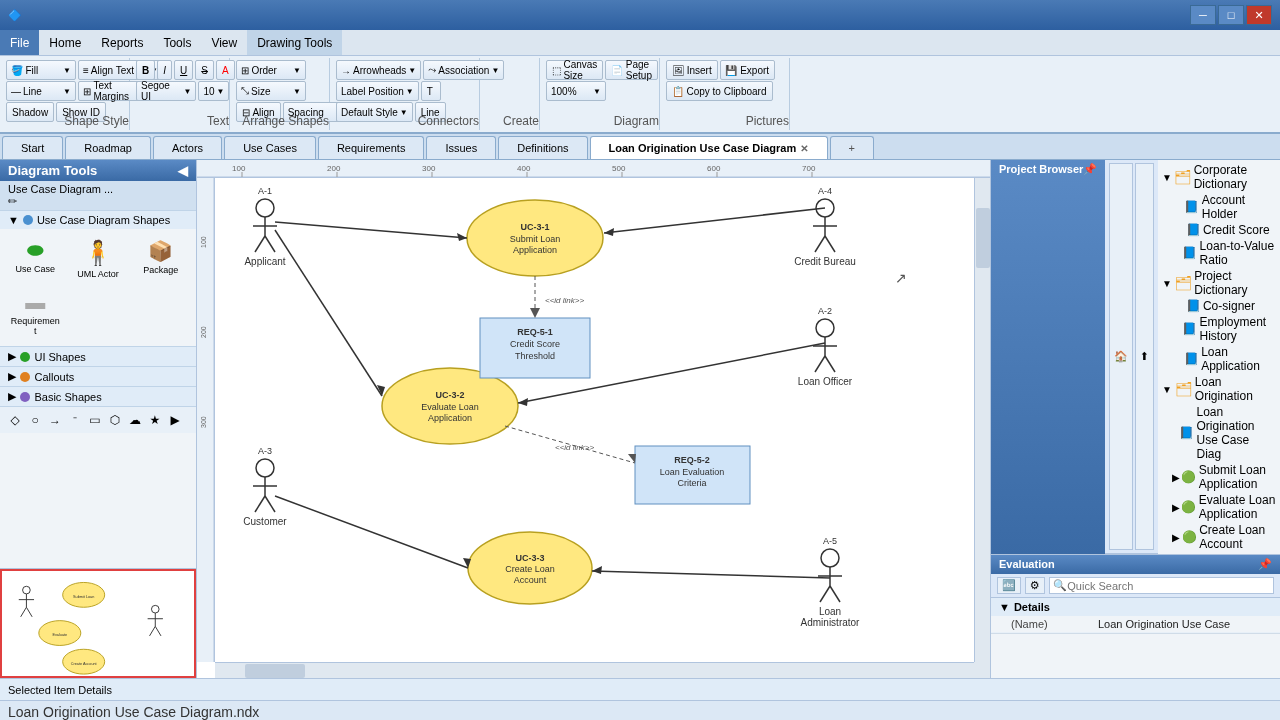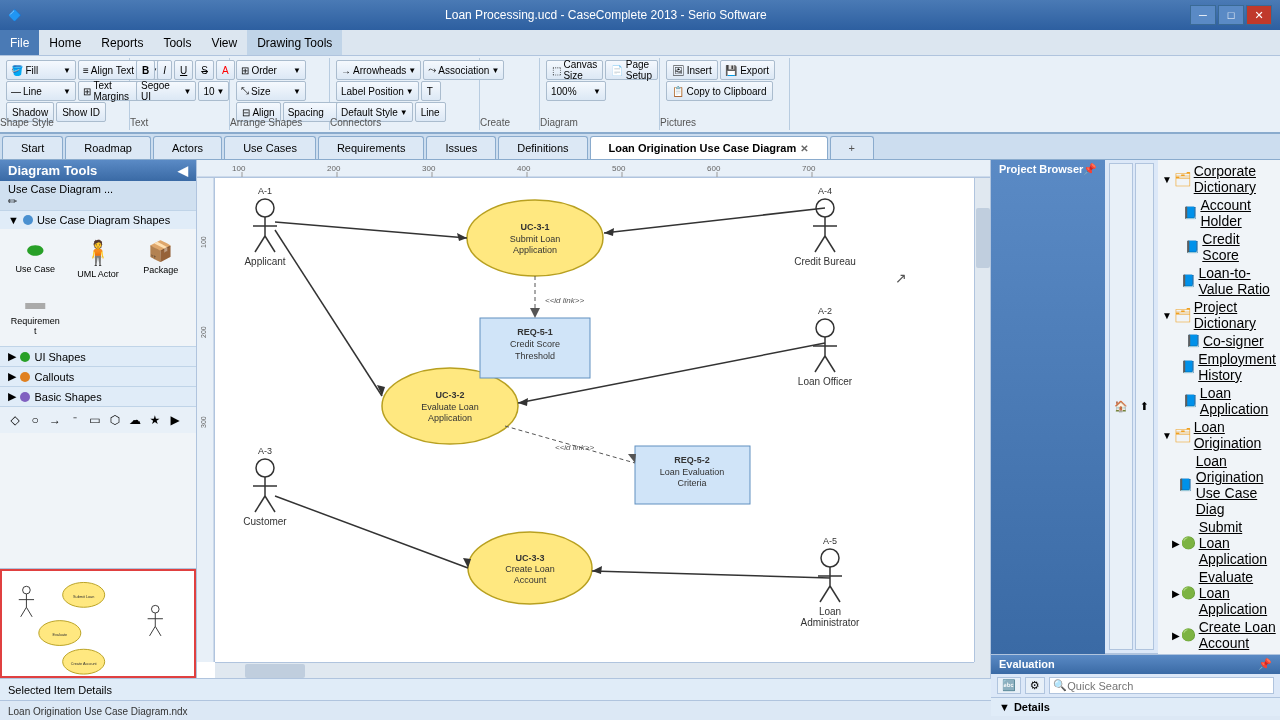--- a/index.html
+++ b/index.html
@@ -60,22 +60,22 @@
       flex-direction: column;
       align-items: flex-start;
       padding: 2px 6px;
       border-right: 1px solid #b8cce0;
       position: relative;
     }
     .ribbon-group-label {
       position: absolute;
       bottom: 2px;
       left: 0; right: 0;
-      text-align: left;
-      font-size: 10px;
+      text-align: right;
+      font-size: 12px;
       color: #555;
     }
     .ribbon-row { display: flex; align-items: center; gap: 2px; margin-bottom: 1px; }
     .ribbon-btn {
       display: flex; align-items: center; gap: 2px;
       padding: 1px 5px;
       background: linear-gradient(to bottom, #f5f9fe, #dce8f5);
       border: 1px solid #aabcce;
       border-radius: 2px;
       cursor: pointer;
@@ -294,21 +294,21 @@
       gap: 2px;
       padding: 1px 4px;
       cursor: pointer;
       font-size: 11px;
     }
     .tree-toggle { width: 12px; font-size: 10px; cursor: pointer; }
     .tree-folder { color: #f0a020; font-size: 14px; }
     .tree-icon { font-size: 12px; }
     .tree-icon-blue { color: #4a7ab5; }
     .tree-icon-green { color: #28a028; }
-    .tree-label { font-size: 14px; text-decoration: underline; }
+    .tree-label { font-size: 12px; }
 
     
     #properties-panel {
       height: 220px;
       border-top: 1px solid #b0c4de;
       display: flex;
       flex-direction: column;
     }
     #properties-header {
       background: linear-gradient(to bottom, #5a8ac5, #3a6aa5);
@@ -372,21 +372,21 @@
       background: #dce8f5;
       border-top: 1px solid #b0c4de;
       display: flex;
       align-items: center;
       padding: 0 8px;
       font-size: 11px;
       gap: 10px;
     }
     #status-file {
       flex: 1;
-      font-size: 10px;
+      font-size: 14px;
       color: #333;
     }
 
     svg.diagram-svg {
       position: absolute;
       top: 0; left: 0;
       width: 100%; height: 100%;
       overflow: visible;
     }
 
@@ -408,21 +408,20 @@
       bottom: 0; right: 0;
       width: 16px; height: 16px;
       background: #e0e8f0;
     }
   </style>
 </head>
 <body>
 
 <div id="titlebar">
   <span>🔷</span>
-  <span class="title">Loan Processing.ucd - CaseComplete 2013 - Serio Software</span>
   <div class="win-controls">
     <button class="win-btn">─</button>
     <button class="win-btn">□</button>
     <button class="win-btn close">✕</button>
   </div>
 </div>
 
 <div id="menubar">
   <div class="menu-item active-tab">File</div>
   <div class="menu-item">Home</div>

